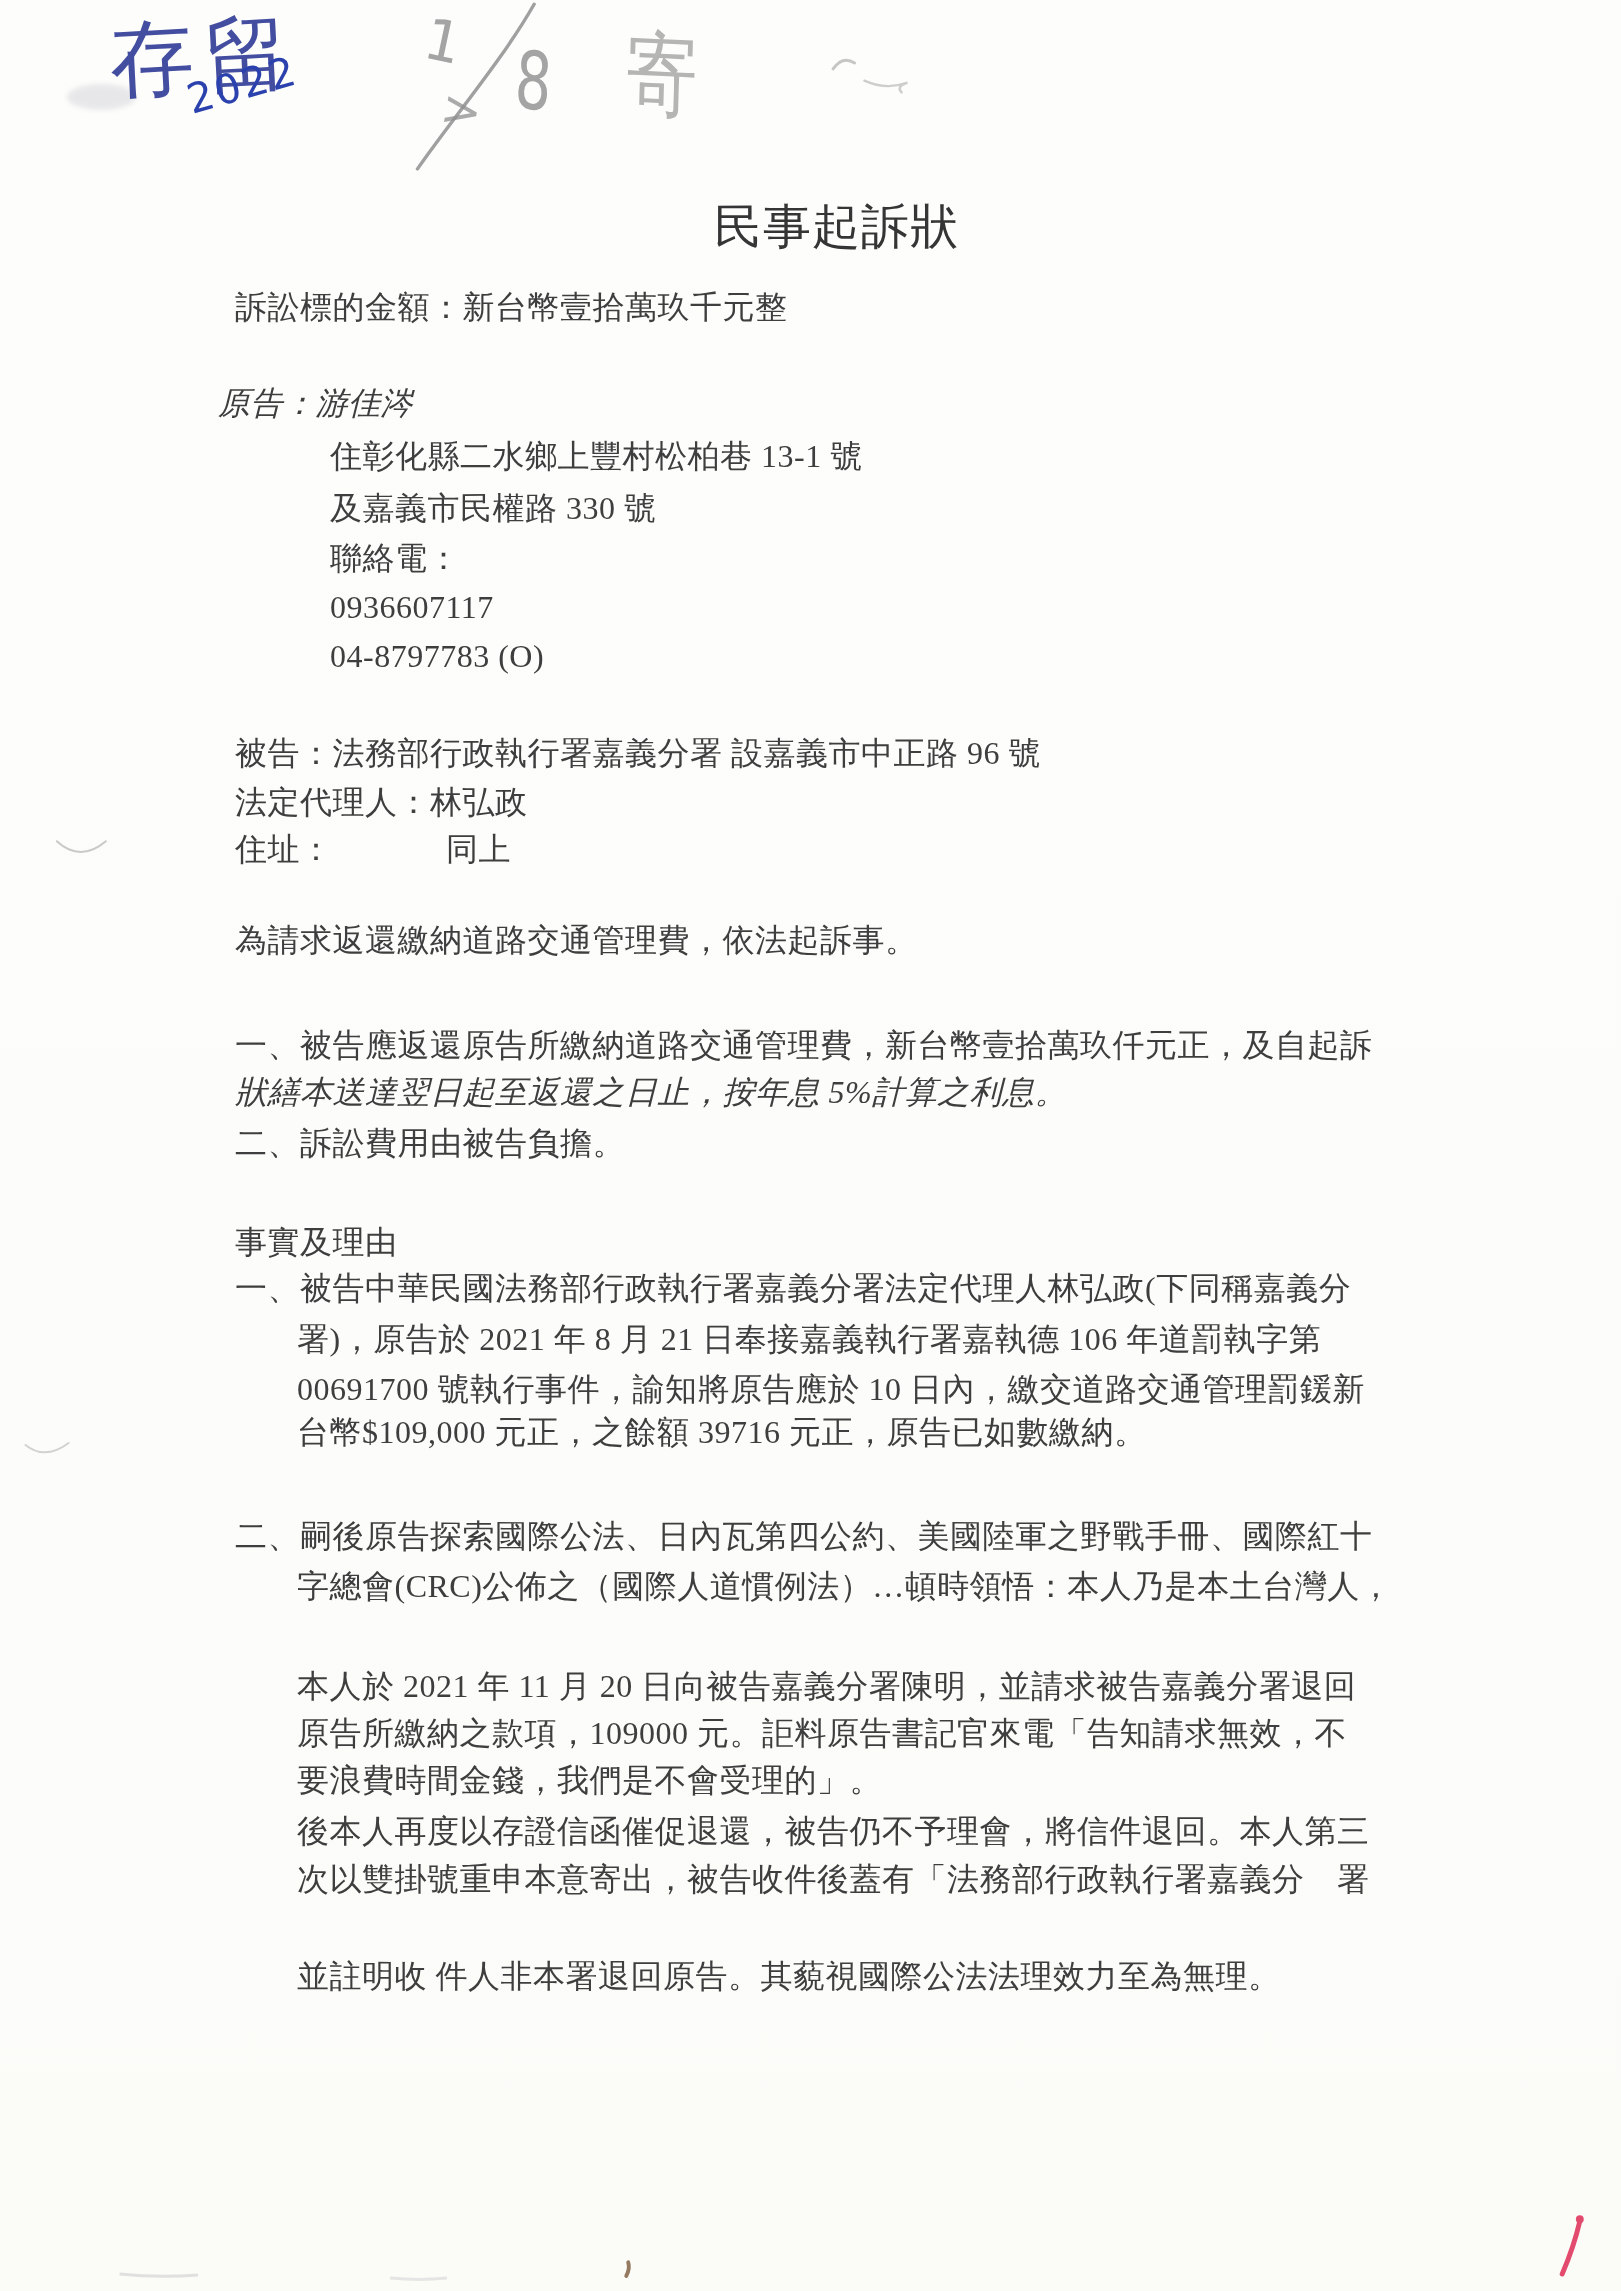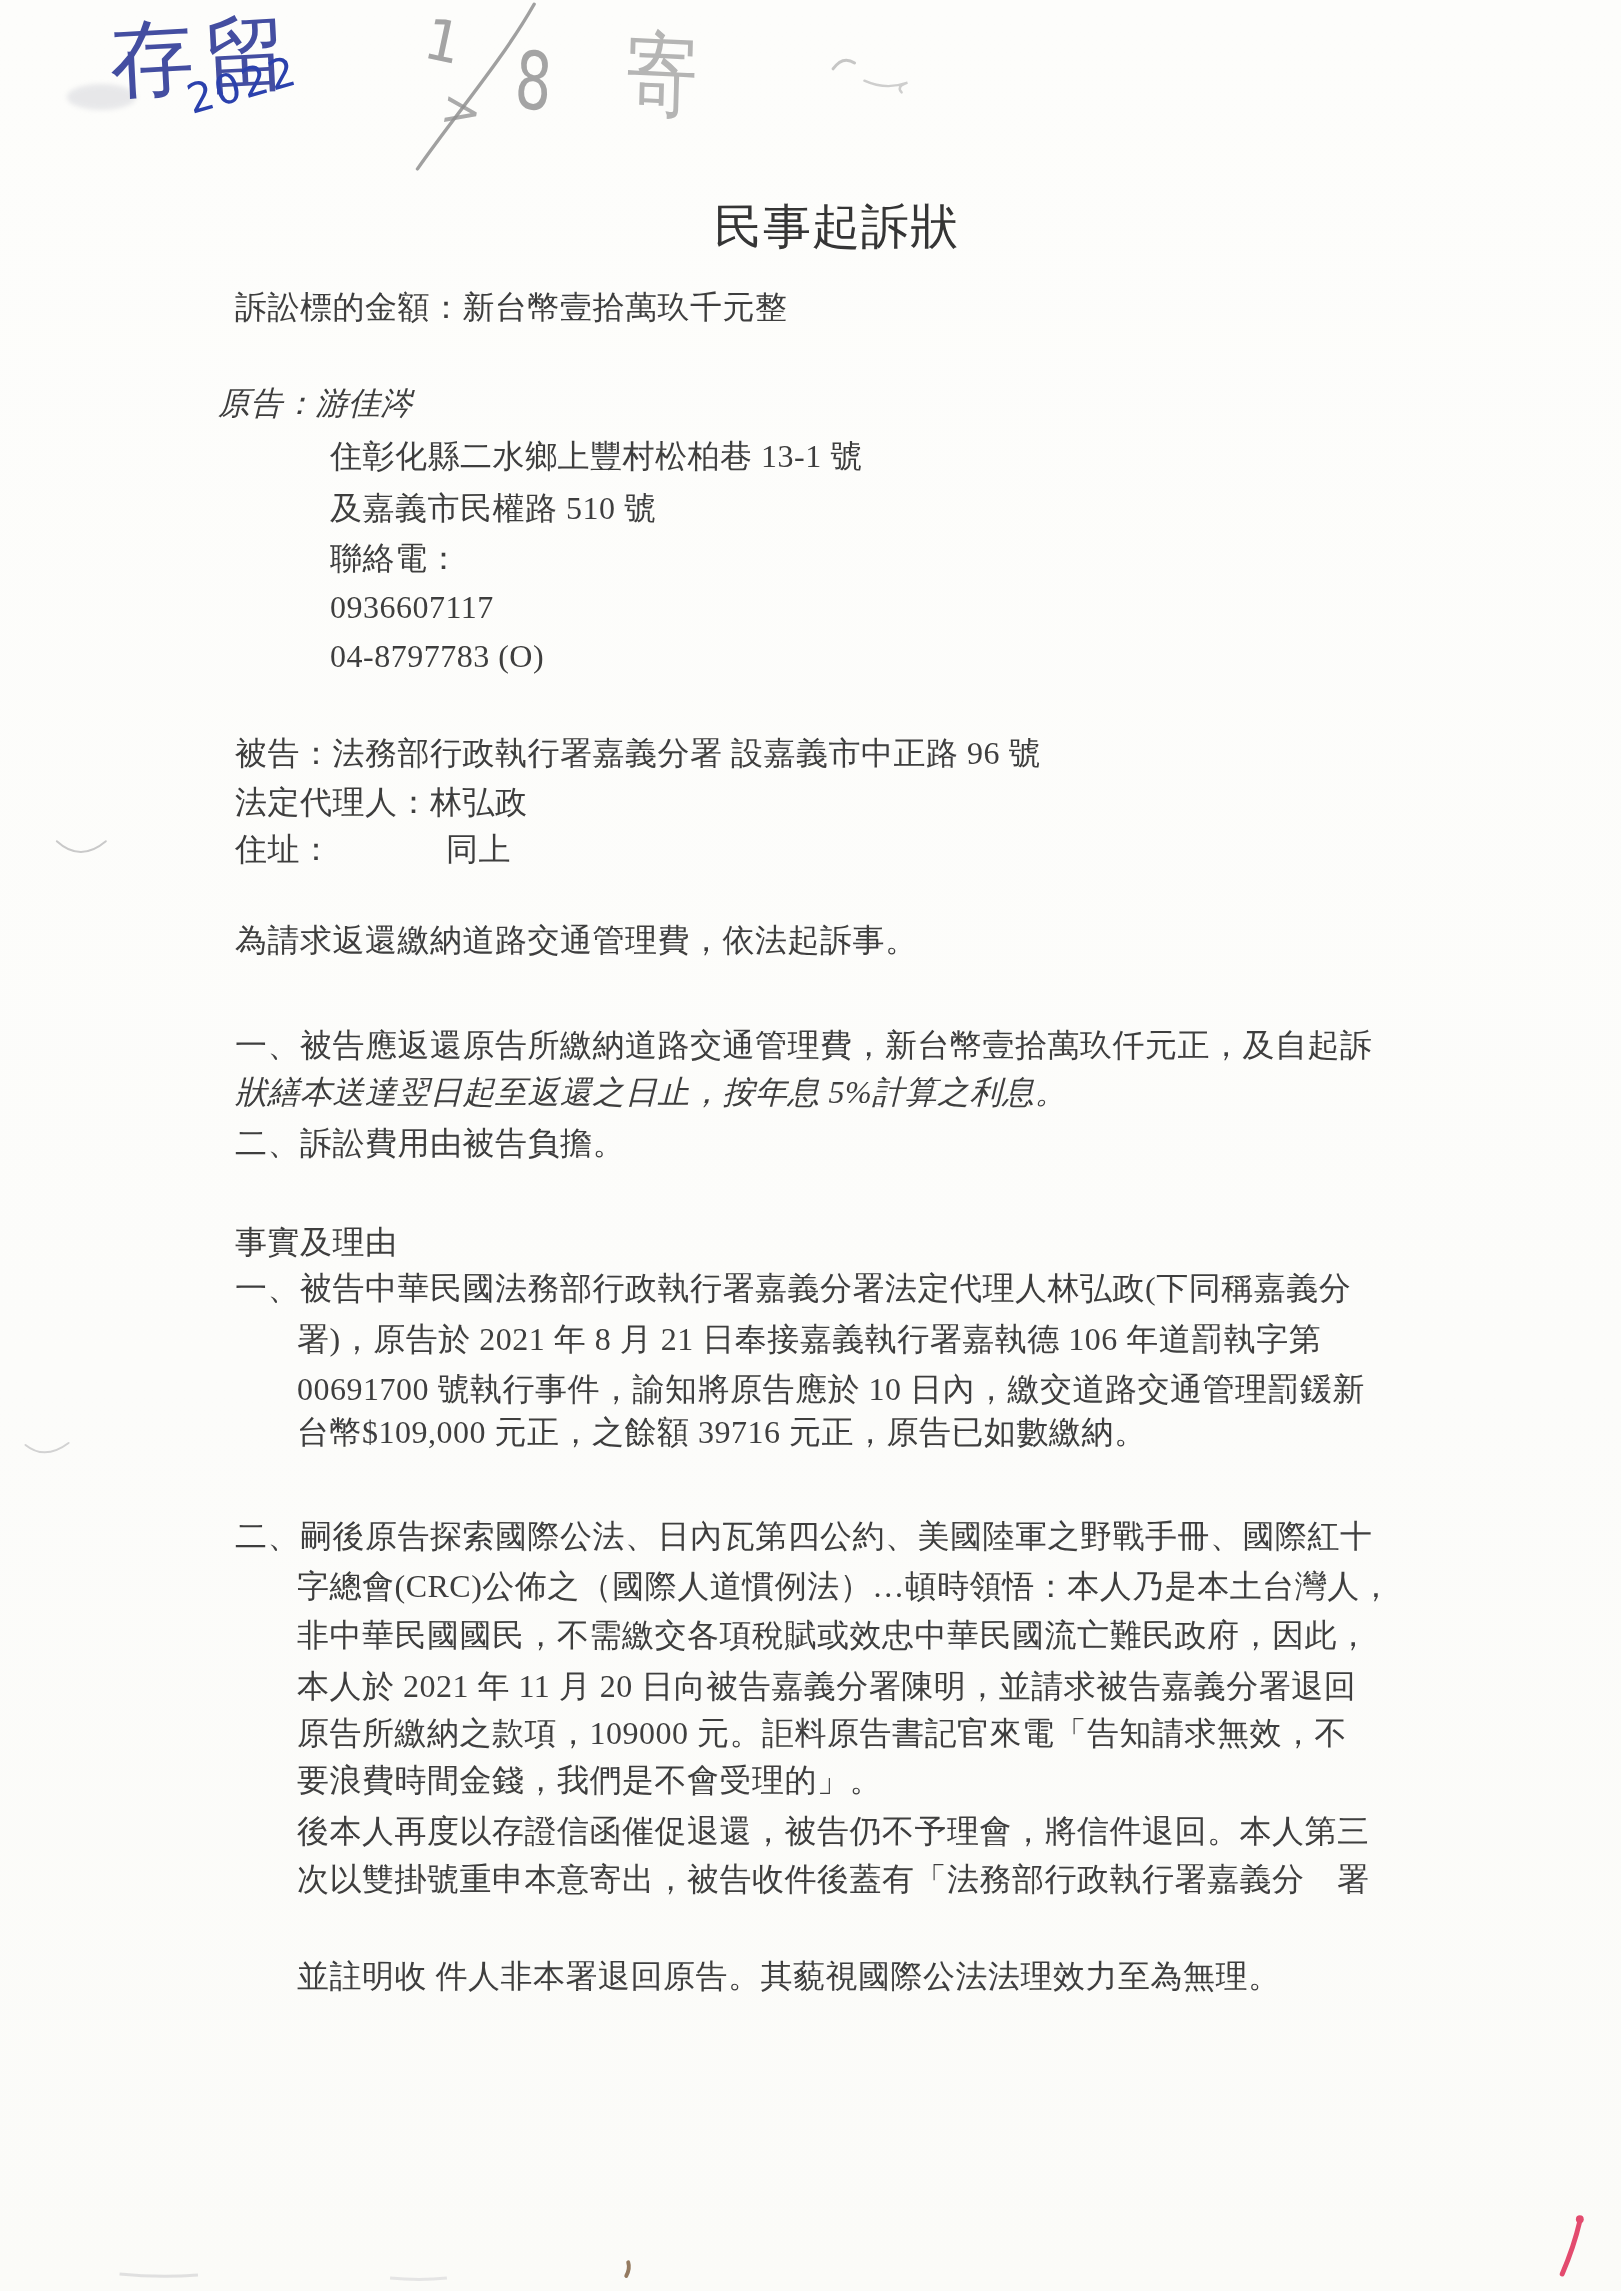--- a/index.html
+++ b/index.html
@@ -75,21 +75,21 @@
     <path d="M1612,2266 q-6,26 -18,54" stroke="#e34b6e" stroke-width="5" fill="none" stroke-linecap="round"></path>
     <circle cx="1612" cy="2264" r="4" fill="#e34b6e"></circle>
   </svg>
 
   <div class="line title" style="left:714px;top:199px;">民事起訴狀</div>
 
   <div class="line" style="left:235px;top:289px;">訴訟標的金額：新台幣壹拾萬玖千元整</div>
 
   <div class="line" style="left:218px;top:385px;font-style:italic;">原告：游佳涔</div>
   <div class="line" style="left:330px;top:438px;">住彰化縣二水鄉上豐村松柏巷 13-1 號</div>
-  <div class="line" style="left:330px;top:490px;">及嘉義市民權路 510 號</div>
+  <div class="line" style="left:330px;top:490px;">及嘉義市民權路 330 號</div>
   <div class="line" style="left:330px;top:540px;">聯絡電：</div>
   <div class="line" style="left:330px;top:589px;">0936607117</div>
   <div class="line" style="left:330px;top:638px;">04-8797783 (O)</div>
 
   <div class="line" style="left:235px;top:735px;">被告：法務部行政執行署嘉義分署 設嘉義市中正路 96 號</div>
   <div class="line" style="left:235px;top:784px;">法定代理人：林弘政</div>
   <div class="line" style="left:235px;top:831px;">住址：</div>
   <div class="line" style="left:446px;top:831px;">同上</div>
 
   <div class="line" style="left:235px;top:922px;">為請求返還繳納道路交通管理費，依法起訴事。</div>
@@ -100,21 +100,20 @@
 
   <div class="line" style="left:235px;top:1224px;">事實及理由</div>
 
   <div class="line" style="left:235px;top:1270px;">一、被告中華民國法務部行政執行署嘉義分署法定代理人林弘政(下同稱嘉義分</div>
   <div class="line" style="left:297px;top:1321px;">署)，原告於 2021 年 8 月 21 日奉接嘉義執行署嘉執德 106 年道罰執字第</div>
   <div class="line" style="left:297px;top:1371px;">00691700 號執行事件，諭知將原告應於 10 日內，繳交道路交通管理罰鍰新</div>
   <div class="line" style="left:297px;top:1414px;">台幣$109,000 元正，之餘額 39716 元正，原告已如數繳納。</div>
 
   <div class="line" style="left:235px;top:1518px;">二、嗣後原告探索國際公法、日內瓦第四公約、美國陸軍之野戰手冊、國際紅十</div>
   <div class="line" style="left:297px;top:1568px;">字總會(CRC)公佈之（國際人道慣例法）…頓時領悟：本人乃是本土台灣人，</div>
-  <div class="line" style="left:297px;top:1617px;">非中華民國國民，不需繳交各項稅賦或效忠中華民國流亡難民政府，因此，</div>
   <div class="line" style="left:297px;top:1668px;">本人於 2021 年 11 月 20 日向被告嘉義分署陳明，並請求被告嘉義分署退回</div>
   <div class="line" style="left:297px;top:1715px;">原告所繳納之款項，109000 元。詎料原告書記官來電「告知請求無效，不</div>
   <div class="line" style="left:297px;top:1762px;">要浪費時間金錢，我們是不會受理的」。</div>
   <div class="line" style="left:297px;top:1813px;">後本人再度以存證信函催促退還，被告仍不予理會，將信件退回。本人第三</div>
   <div class="line" style="left:297px;top:1861px;">次以雙掛號重申本意寄出，被告收件後蓋有「法務部行政執行署嘉義分　署</div>
   <div class="line" style="left:297px;top:1958px;">並註明收 件人非本署退回原告。其藐視國際公法法理效力至為無理。</div>
 
 </div>
 
 

